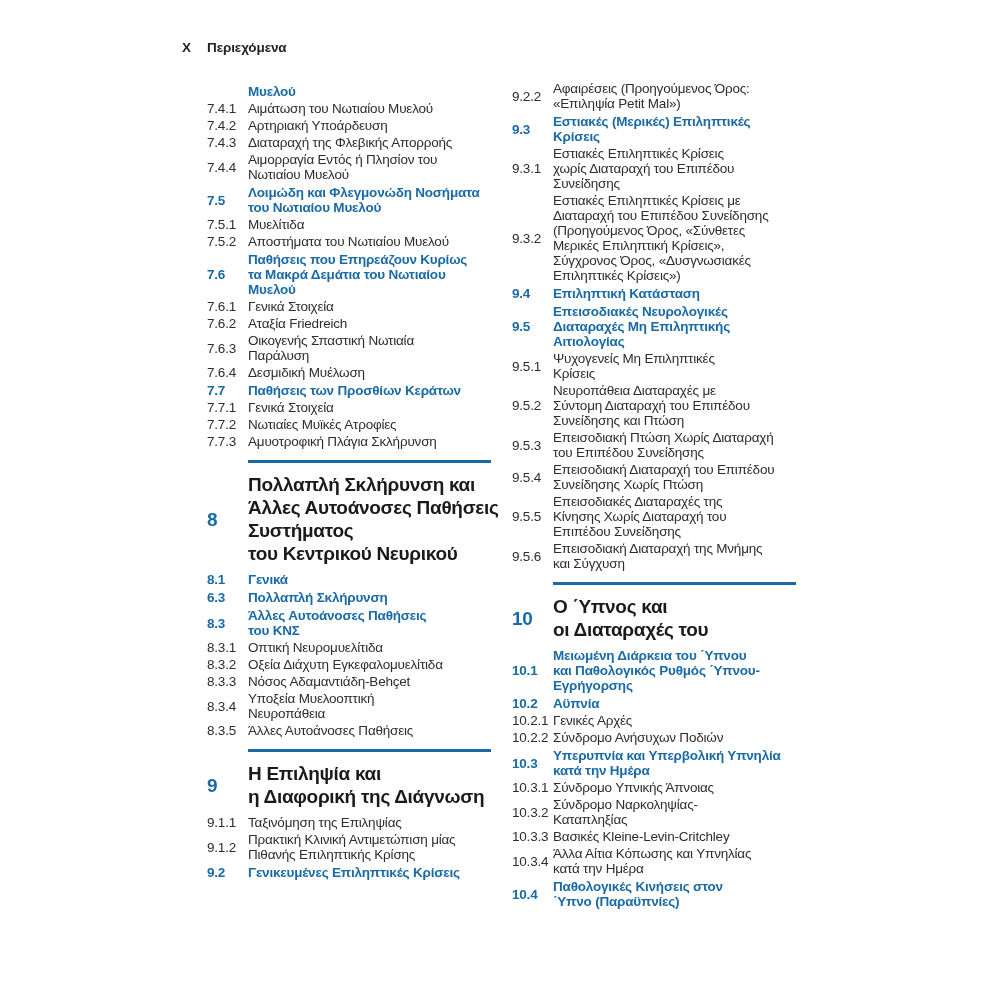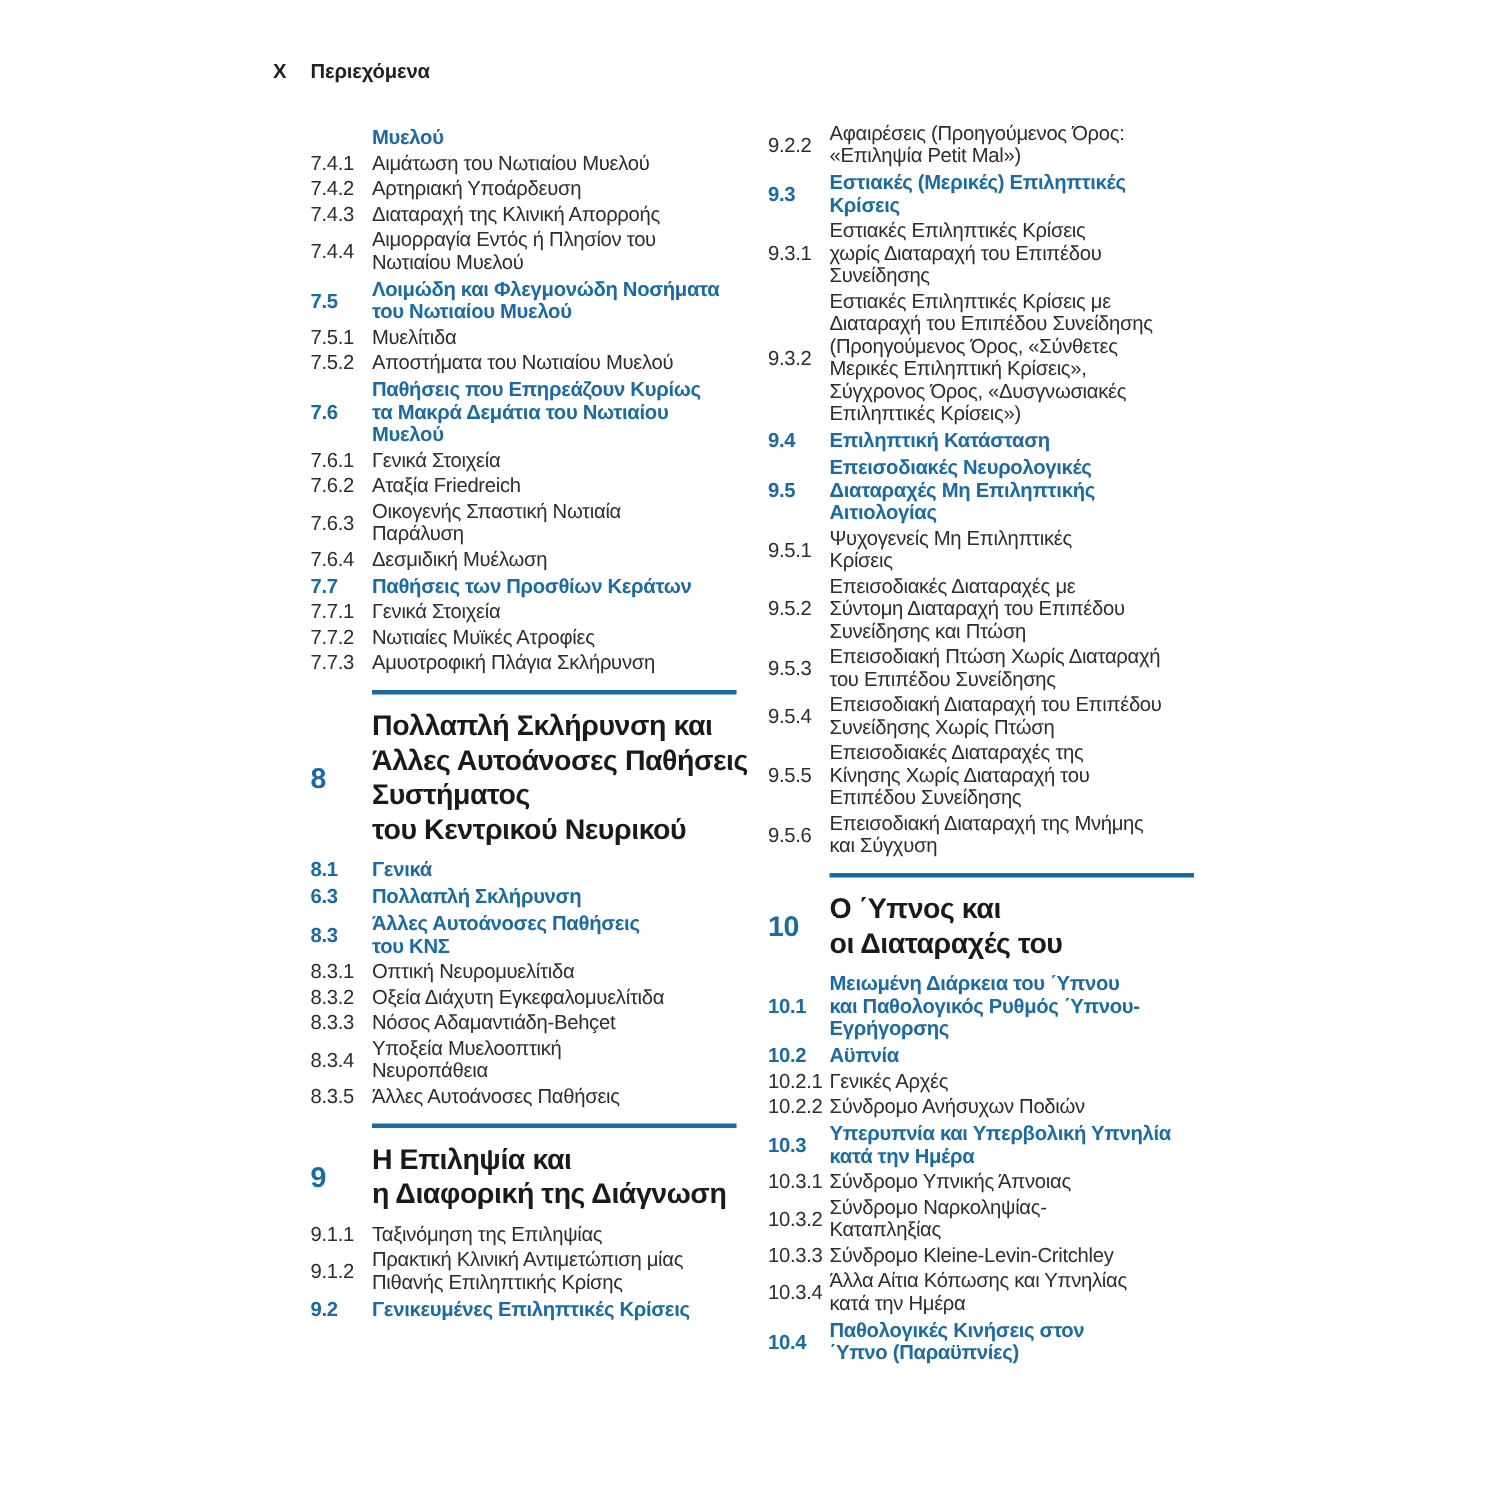--- a/index.html
+++ b/index.html
@@ -95,21 +95,21 @@
         </div>
         <div class="entry item">
           <div class="num">7.4.2</div>
           <div class="txt">
             <div class="line">Αρτηριακή Υποάρδευση</div>
           </div>
         </div>
         <div class="entry item">
           <div class="num">7.4.3</div>
           <div class="txt">
-            <div class="line">Διαταραχή της Κλινική Απορροής</div>
+            <div class="line">Διαταραχή της Φλεβικής Απορροής</div>
           </div>
         </div>
         <div class="entry item">
           <div class="num">7.4.4</div>
           <div class="txt">
             <div class="line">Αιμορραγία Εντός ή Πλησίον του</div>
             <div class="line">Νωτιαίου Μυελού</div>
           </div>
         </div>
         <div class="entry section">
@@ -327,21 +327,21 @@
         <div class="entry item">
           <div class="num">9.5.1</div>
           <div class="txt">
             <div class="line">Ψυχογενείς Μη Επιληπτικές</div>
             <div class="line">Κρίσεις</div>
           </div>
         </div>
         <div class="entry item">
           <div class="num">9.5.2</div>
           <div class="txt">
-            <div class="line">Επεισοδιακές Διαταραχές με</div>
+            <div class="line">Νευροπάθεια Διαταραχές με</div>
             <div class="line">Σύντομη Διαταραχή του Επιπέδου</div>
             <div class="line">Συνείδησης και Πτώση</div>
           </div>
         </div>
         <div class="entry item">
           <div class="num">9.5.3</div>
           <div class="txt">
             <div class="line">Επεισοδιακή Πτώση Χωρίς Διαταραχή</div>
             <div class="line">του Επιπέδου Συνείδησης</div>
           </div>
@@ -418,21 +418,21 @@
         <div class="entry item">
           <div class="num">10.3.2</div>
           <div class="txt">
             <div class="line">Σύνδρομο Ναρκοληψίας-</div>
             <div class="line">Καταπληξίας</div>
           </div>
         </div>
         <div class="entry item">
           <div class="num">10.3.3</div>
           <div class="txt">
-            <div class="line">Σύνδρομο Kleine-Levin-Critchley</div>
+            <div class="line">Βασικές Kleine-Levin-Critchley</div>
           </div>
         </div>
         <div class="entry item">
           <div class="num">10.3.4</div>
           <div class="txt">
             <div class="line">Άλλα Αίτια Κόπωσης και Υπνηλίας</div>
             <div class="line">κατά την Ημέρα</div>
           </div>
         </div>
         <div class="entry section">

